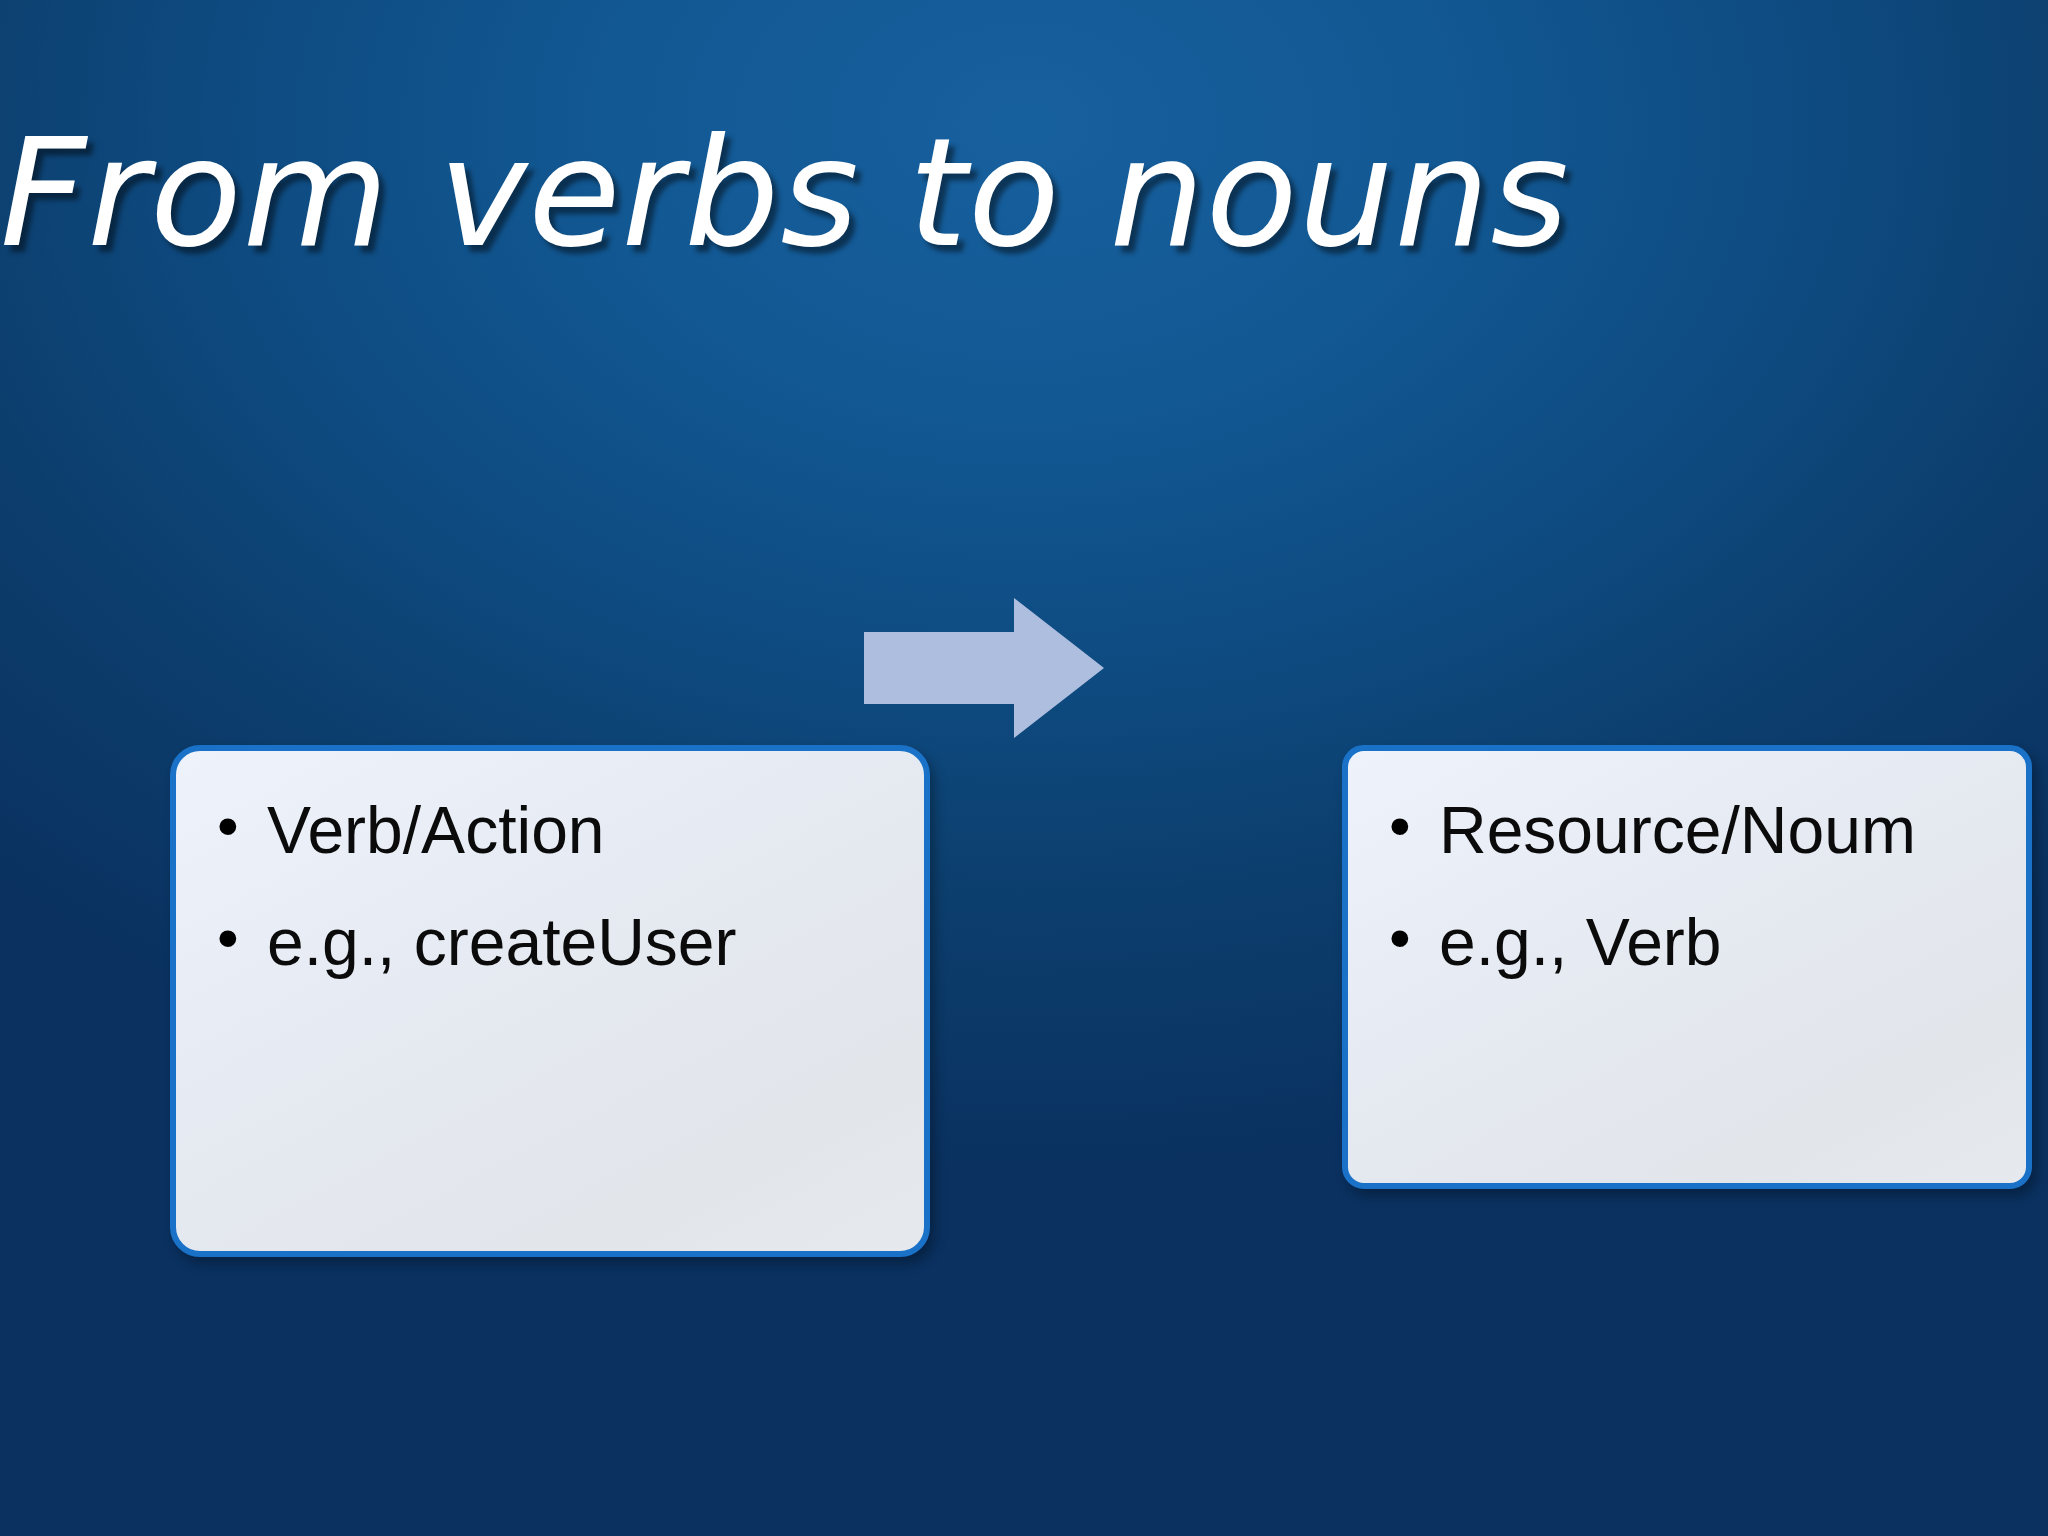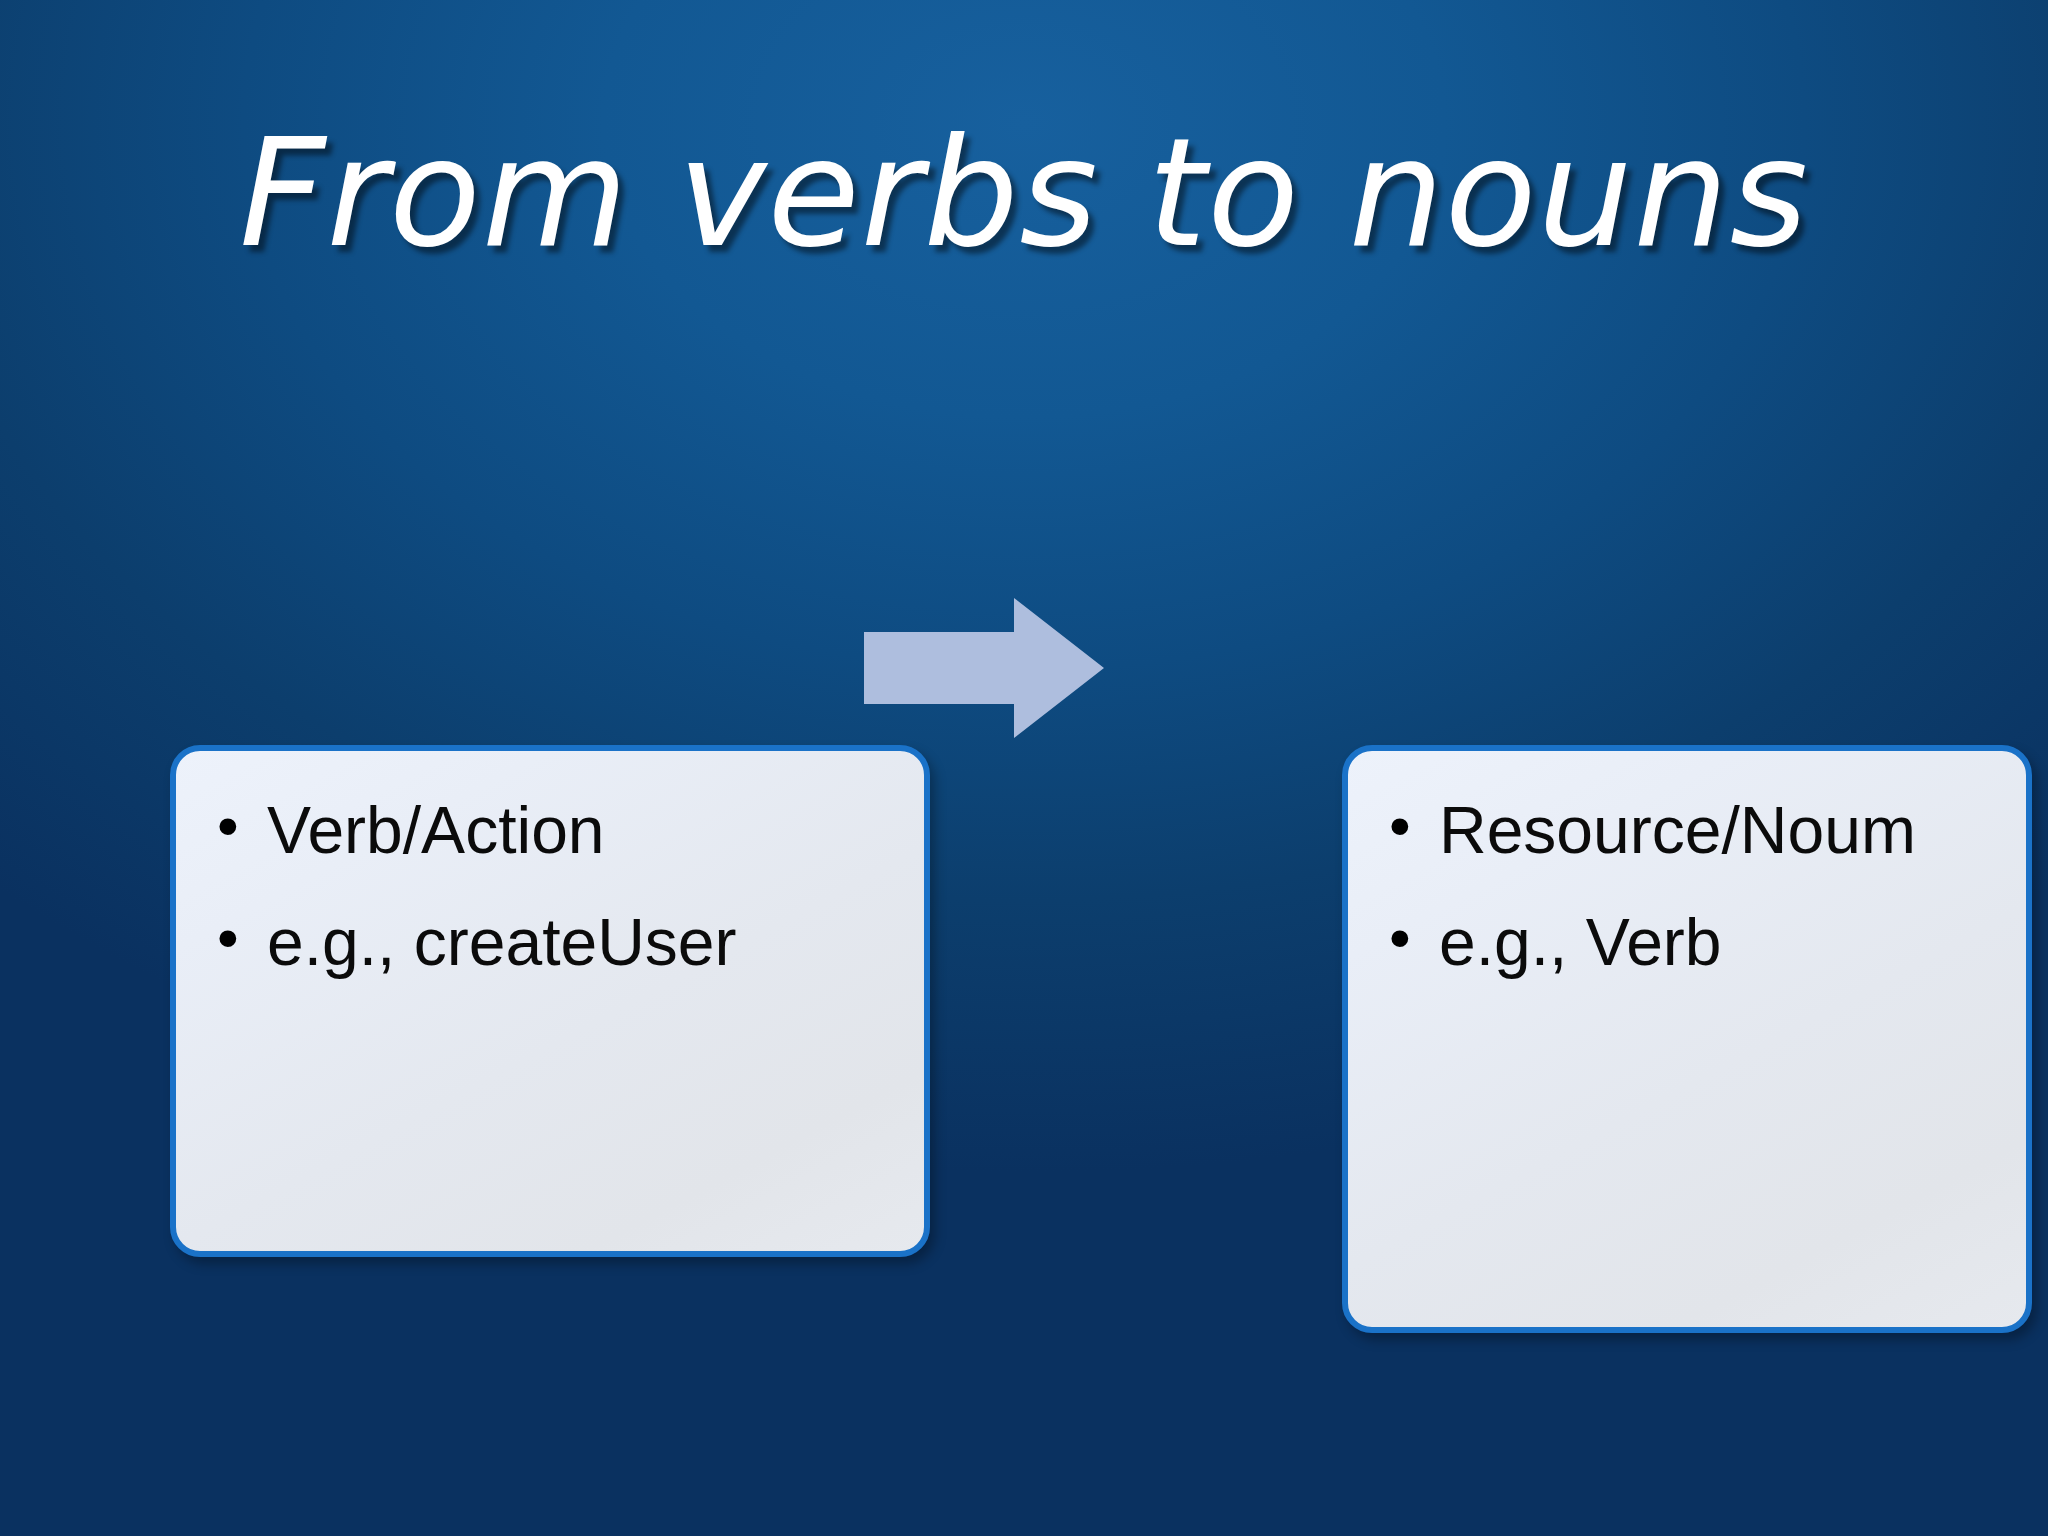--- a/index.html
+++ b/index.html
@@ -21,21 +21,21 @@
         #0C3E6D 74%,
         #0A3160 100%);
   }
 
   
   #title {
     position: absolute;
     left: 0;
     top: 118px;
     width: 2048px;
-    text-align: center;
+    text-align: left;
     color: #FFFFFF;
     font-family: "DejaVu Sans", sans-serif;
     font-size: 150px;
     line-height: 1.0;
     font-style: italic;
     font-weight: 400;
     letter-spacing: 1px;
     text-shadow: 6px 7px 5px rgba(0,0,0,0.45);
     white-space: nowrap;
   }
@@ -71,21 +71,21 @@
         #E4E8EF 55%,
         #E2E5EA 80%,
         #E6E9EE 100%);
     border: 6px solid #1A72C8;
     border-radius: 30px;
     box-sizing: border-box;
     box-shadow: 5px 7px 12px rgba(0,0,0,0.30);
     padding: 46px 30px 30px 41px;
   }
   #panel-left  { left: 170px;  top: 745px; width: 760px;  height: 512px; }
-  #panel-right { left: 1342px; top: 745px; width: 690px;  height: 588px; }
+  #panel-right { left: 1342px; top: 745px; width: 690px;  height: 444px; border-radius: 22px; }
 
   .bullet-list {
     list-style: none;
     margin: 0;
     padding: 0;
   }
   .bullet-item {
     position: relative;
     color: #0B0B0B;
     font-size: 66px;

